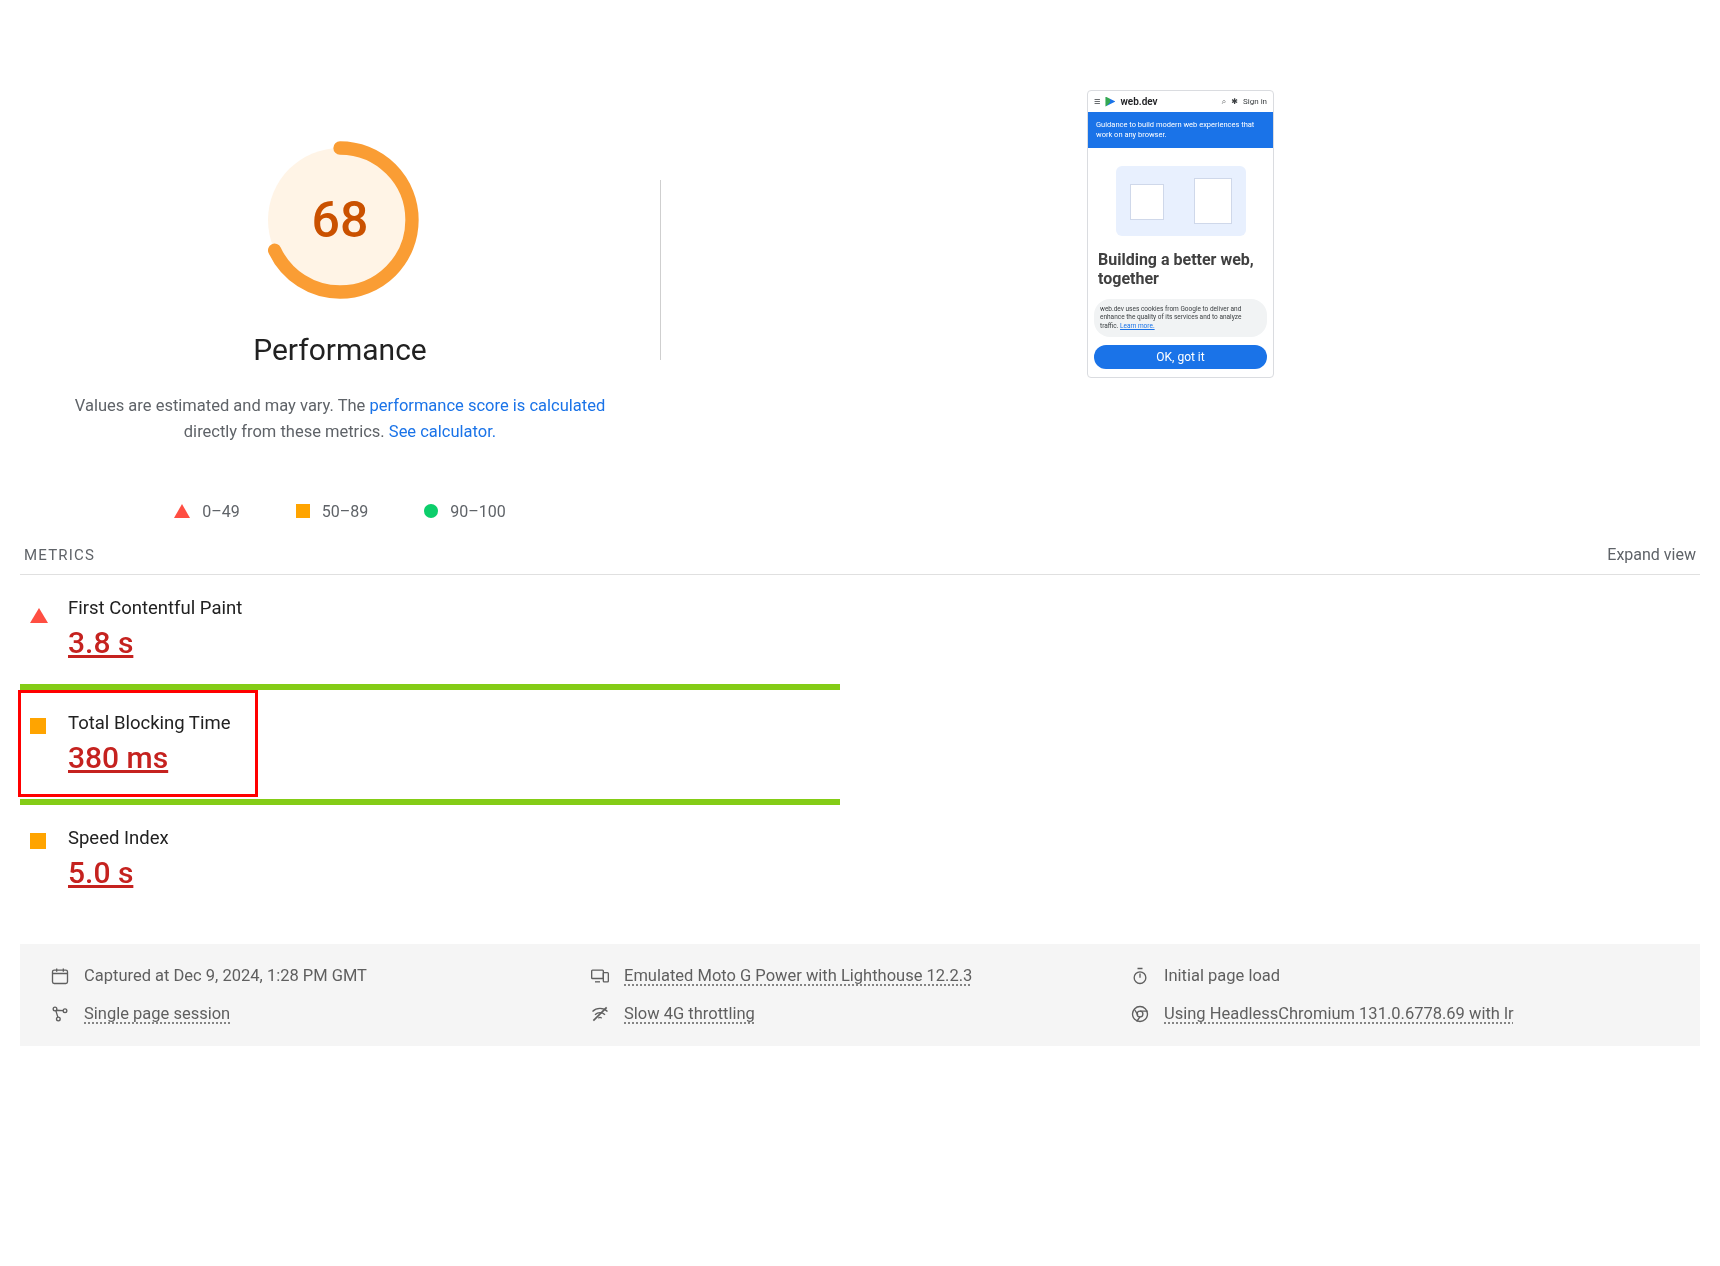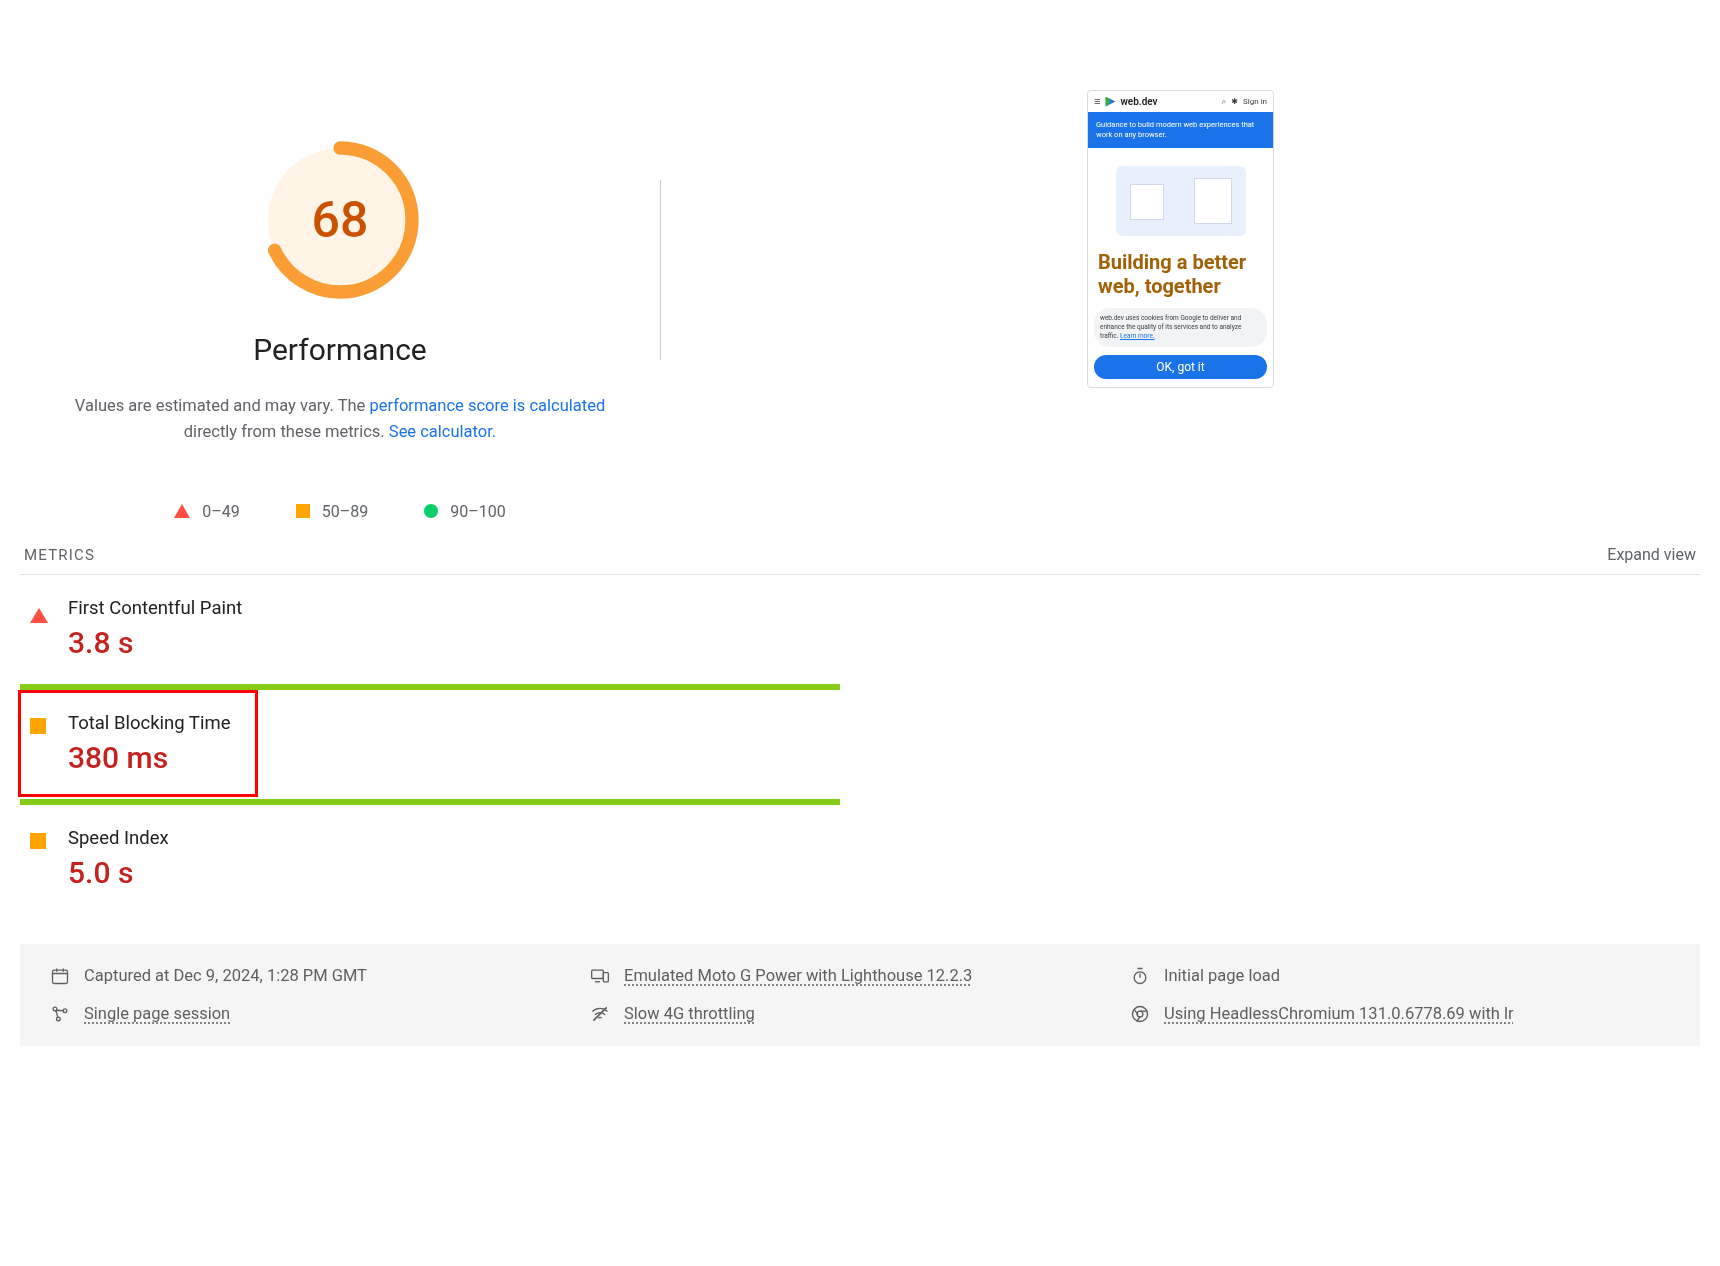--- a/index.html
+++ b/index.html
@@ -46,36 +46,36 @@
     color:#3c4043;
   }
   .phone-top { display:flex; align-items:center; gap:5px; padding:5px 6px; }
   .phone-logo { width:10px; height:10px; background: conic-gradient(#1a73e8 0 60%, #34a853 60% 100%); clip-path: polygon(0 0, 100% 50%, 0 100%); }
   .phone-title { font-weight:600; font-size:10px; color:#202124; }
   .phone-top .sp { flex:1; }
   .phone-banner { background:#1a73e8; color:#fff; padding:8px 8px; font-size:7.5px; line-height:1.35; }
   .phone-illus { width: 130px; height:70px; margin:18px auto 8px; background:#e8f0fe; border-radius:6px; position:relative; }
   .phone-illus::before { content:""; position:absolute; left:14px; top:18px; width:32px; height:34px; background:#fff; border:1px solid #cfd8ea; }
   .phone-illus::after { content:""; position:absolute; right:14px; top:12px; width:36px; height:44px; background:#fff; border:1px solid #cfd8ea; }
-  .phone-h { font-size:20px; font-weight:700; line-height:1.2; padding:6px 10px 4px; color:#a16207; }
+  .phone-h { font-size:16px; font-weight:700; line-height:1.2; padding:6px 10px 4px; color:#404040; }
   .phone-cookie { background:#f1f3f4; margin:6px 6px 8px; padding:6px 6px; font-size:6.5px; line-height:1.35; border-radius:16px; }
   .phone-cookie a { color:#1a73e8; }
   .phone-btn { margin:4px 6px 8px; background:#1a73e8; color:#fff; text-align:center; border-radius:12px; padding:5px 16px; font-size:12px; }
 
   
   .metrics-header { display:flex; justify-content:space-between; align-items:baseline; margin-top: 24px; padding: 0 4px; }
   .metrics-label { letter-spacing: 1.2px; font-size: 15px; color:#5f6368; }
   .expand { font-size: 16px; color:#5f6368; cursor:pointer; }
   .metrics-grid { display:grid; grid-template-columns: 1fr 1fr; column-gap: 40px; border-top:1px solid #e0e0e0; margin-top: 10px; }
   .metric { display:flex; align-items:flex-start; gap: 22px; padding: 22px 10px 24px 10px; border-bottom:6px solid #84cc16; }
   .metric.no-border { border-bottom:none; }
   .metric-shape { width:16px; height:16px; flex:0 0 16px; margin-top:6px; }
   .metric-body { display:flex; flex-direction:column; gap:6px; }
   .metric-name { font-size: 18.5px; color:#212121; }
-  .metric-value { font-size: 30px; font-weight:500; }
+  .metric-value { font-size: 30px; font-weight:500;text-decoration:underline; }
   .val-red { color:#c5221f; } 
   .val-green { color:#0b8043; }
 
   .col-left .metric { padding-left: 10px; }
   .col-left .metric:nth-child(2){ position:relative; }
   .tbt-outline {
     position:absolute;
     border:3px solid #ff0000;
     left:-2px; right: calc(100% - 252px); top: 0; bottom: 2px;
     width:240px;

